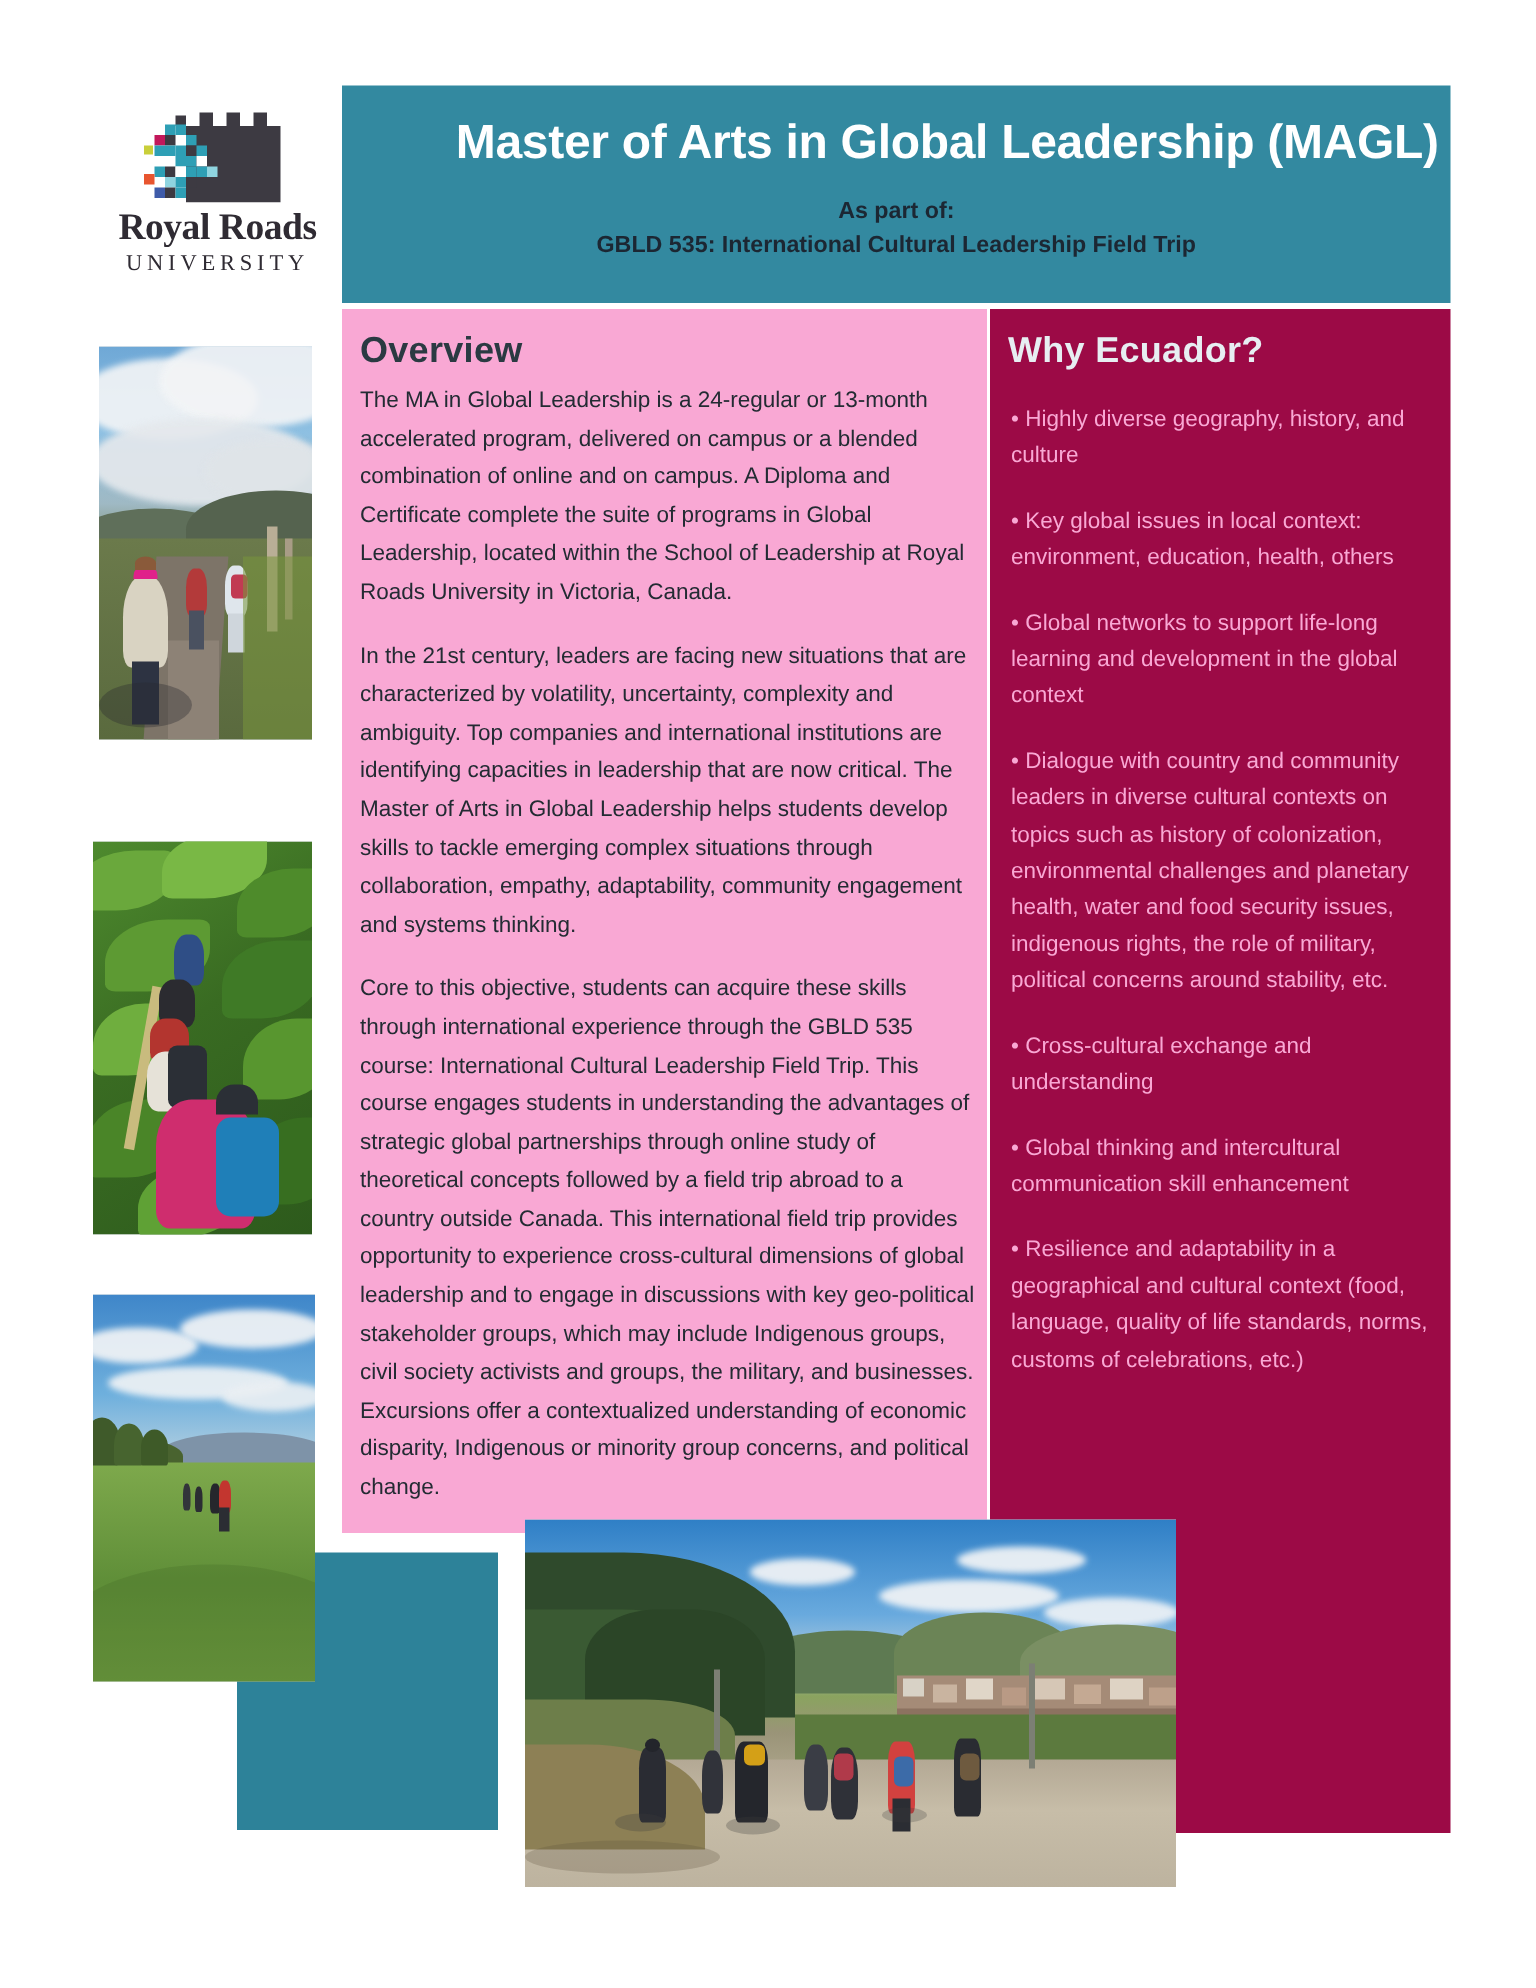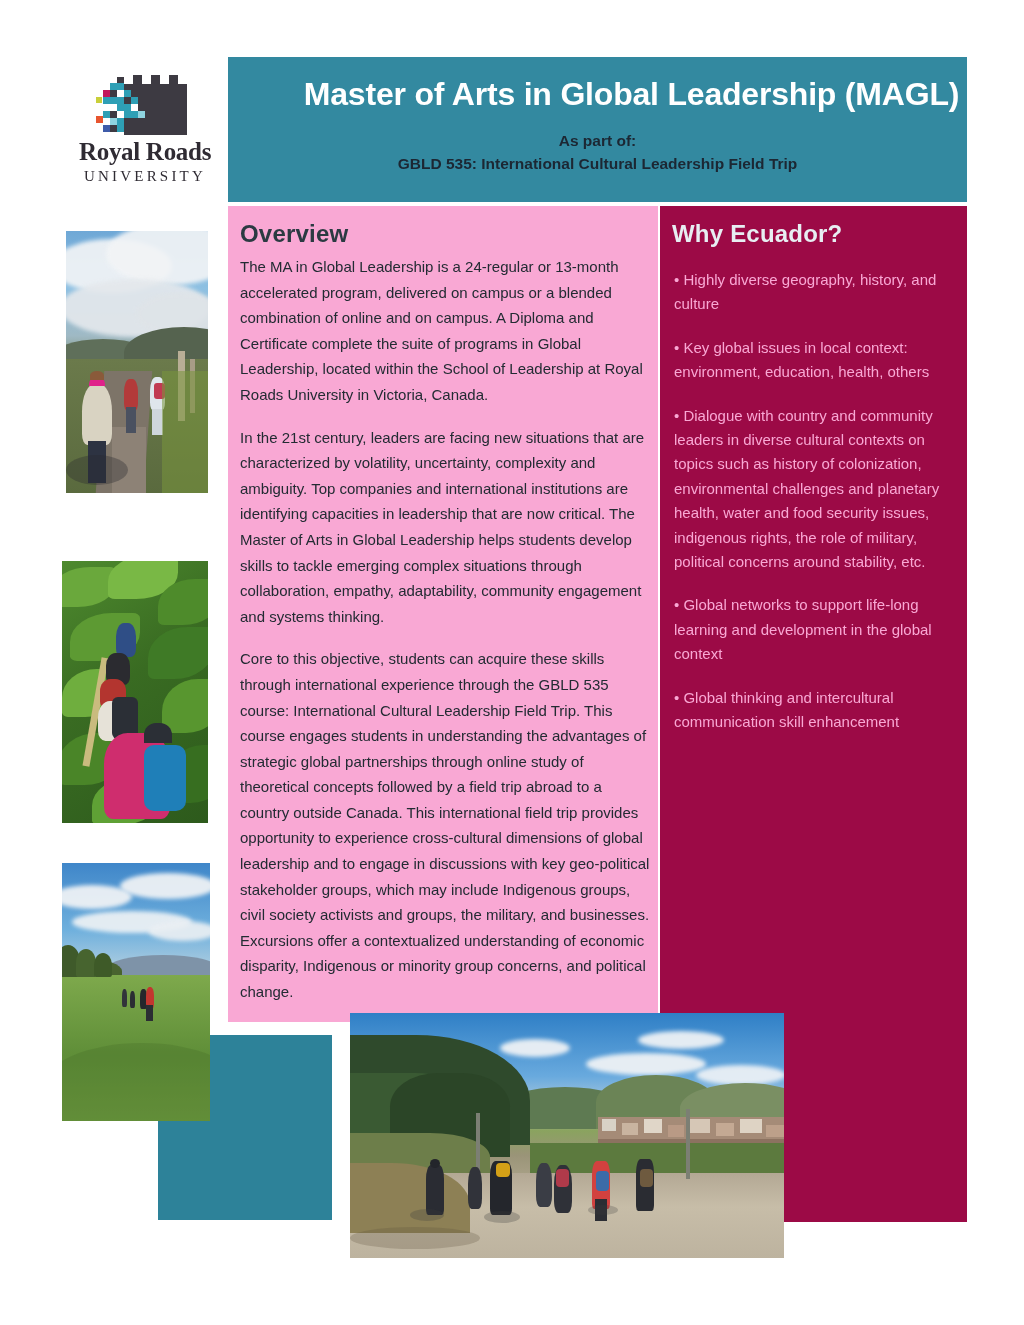--- a/index.html
+++ b/index.html
@@ -152,23 +152,25 @@
       <p>In the 21st century, leaders are facing new situations that are characterized by volatility, uncertainty, complexity and ambiguity. Top companies and international institutions are identifying capacities in leadership that are now critical. The Master of Arts in Global Leadership helps students develop skills to tackle emerging complex situations through collaboration, empathy, adaptability, community engagement and systems thinking.</p>
       <p>Core to this objective, students can acquire these skills through international experience through the GBLD 535 course: International Cultural Leadership Field Trip. This course engages students in understanding the advantages of strategic global partnerships through online study of theoretical concepts followed by a field trip abroad to a country outside Canada. This international field trip provides opportunity to experience cross-cultural dimensions of global leadership and to engage in discussions with key geo-political stakeholder groups, which may include Indigenous groups, civil society activists and groups, the military, and businesses. Excursions offer a contextualized understanding of economic disparity, Indigenous or minority group concerns, and political change.</p>
     </div>
   </div>
 
   <div class="panel-why">
     <div class="sec-title">Why Ecuador?</div>
     <div class="bullets">
       <p>• Highly diverse geography, history, and culture</p>
       <p>• Key global issues in local context: environment, education, health, others</p>
+      <p>• Global networks to support life-long learning and development in the global context</p>
       <p>• Dialogue with country and community leaders in diverse cultural contexts on topics such as history of colonization, environmental challenges and planetary health, water and food security issues, indigenous rights, the role of military, political concerns around stability, etc.</p>
-      <p>• Global networks to support life-long learning and development in the global context</p>
+      <p>• Cross-cultural exchange and understanding</p>
       <p>• Global thinking and intercultural communication skill enhancement</p>
+      <p>• Resilience and adaptability in a geographical and cultural context (food, language, quality of life standards, norms, customs of celebrations, etc.)</p>
     </div>
   </div>
 
   <div class="teal-block"></div>
 
   <div class="photo ph1">
     <div class="ph-in" style="background:linear-gradient(#6fa8d6 0%,#8ec0e2 22%,#9fb9c4 40%,#7d8c6a 52%,#6d7c52 62%,#5d6b46 100%);">
       <div class="cloud" style="left:-14px;top:8px;width:120px;height:54px;"></div>
       <div class="cloud" style="left:40px;top:-8px;width:130px;height:62px;"></div>
       <div class="cloud" style="left:-6px;top:48px;width:150px;height:58px;background:#e4e8ec;"></div>

